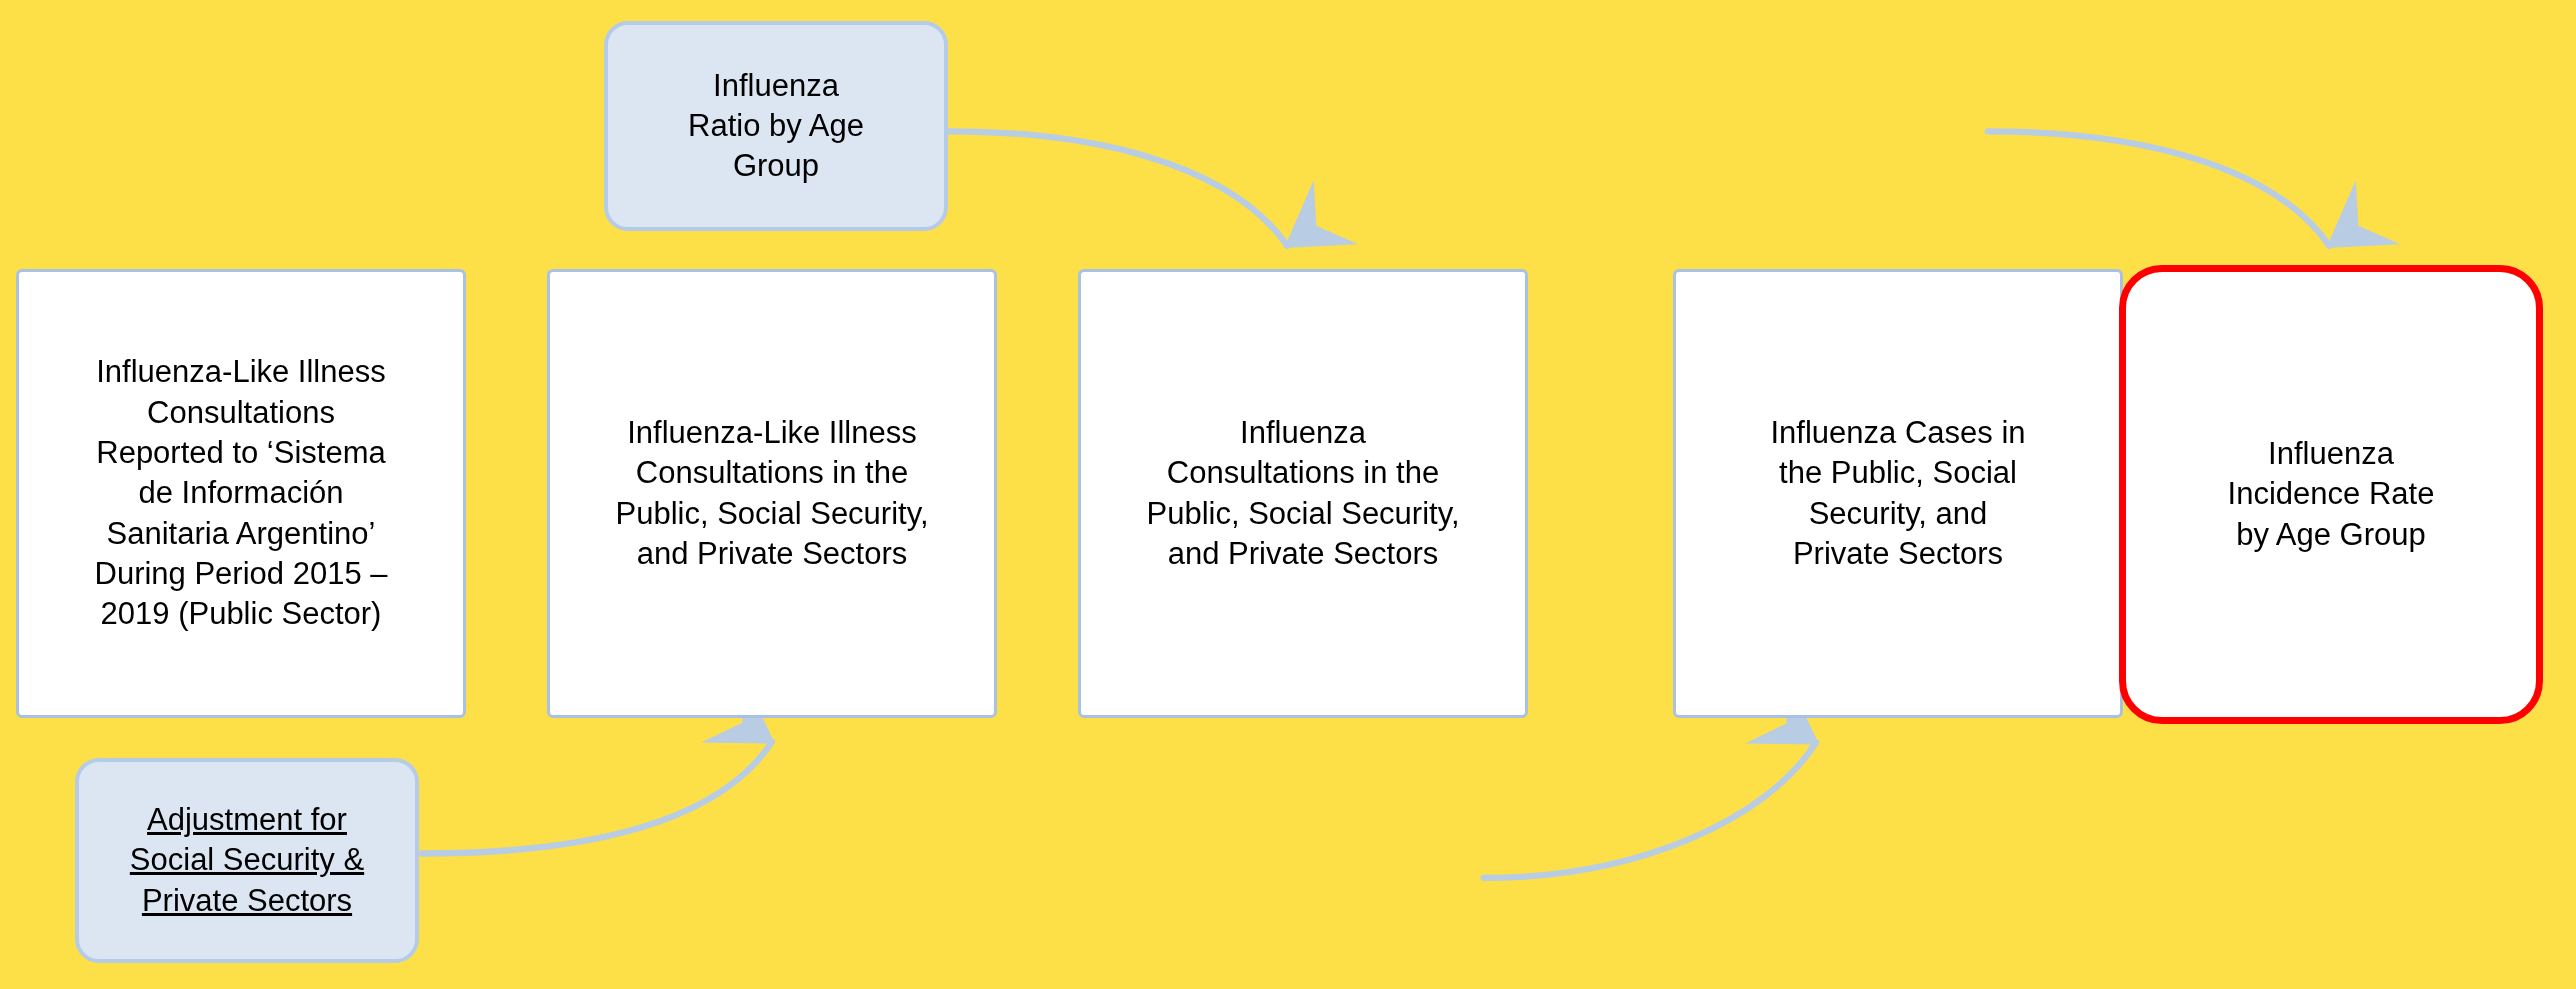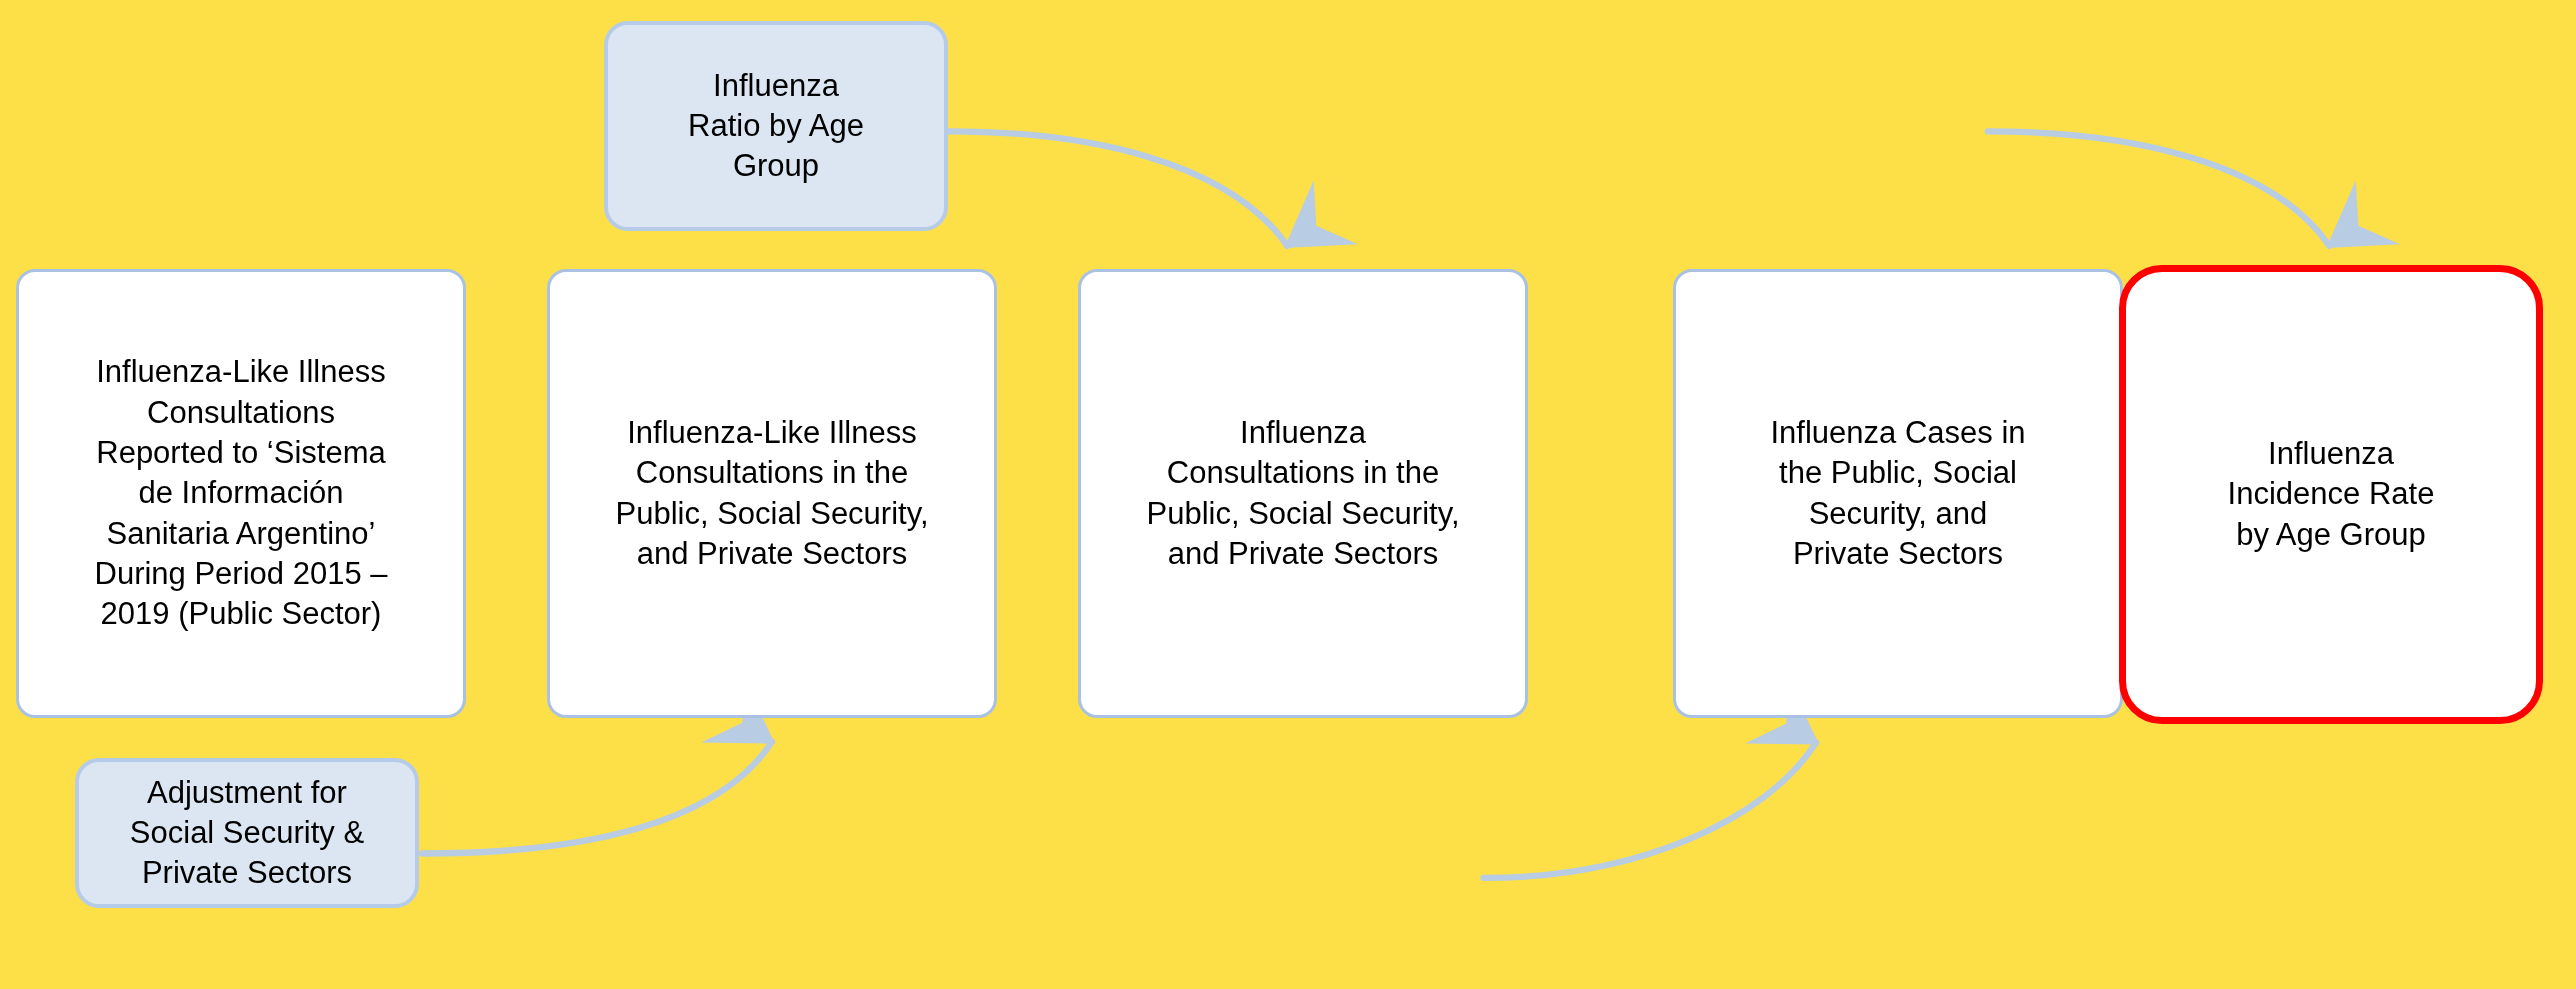--- a/index.html
+++ b/index.html
@@ -36,21 +36,21 @@
     align-items: center;
     justify-content: center;
     text-align: center;
     color: #000000;
     line-height: 1.30;
     white-space: pre-line;
   }
   .node.process {
     background: #ffffff;
     border: 3.5px solid #a9c2e3;
-    border-radius: 19px;
+    border-radius: 6px;
     font-size: 31px;
     padding: 0 24px;
   }
   .node.adjust {
     background: #dce6f2;
     border: 4.9px solid #b6cbe8;
     border-radius: 24px;
     font-size: 31px;
     padding: 0 15.4px;
   }
@@ -131,21 +131,21 @@
 Security, and
 Private Sectors</span>
   </div>
 
   <div class="node outcome" style="left:2119px; top:265px; width:424px; height:459px;">
     <span class="label">Influenza
 Incidence Rate
 by Age Group</span>
   </div>
 
-  <div class="node adjust" style="left:75px; top:758px; width:344px; height:150px;">
+  <div class="node adjust" style="left:75px; top:758px; width:344px; height:205px;text-decoration:underline;">
     <span class="label">Adjustment for
 Social Security &amp;
 Private Sectors</span>
   </div>
 
 
 </div>
 
 
 </body></html>

